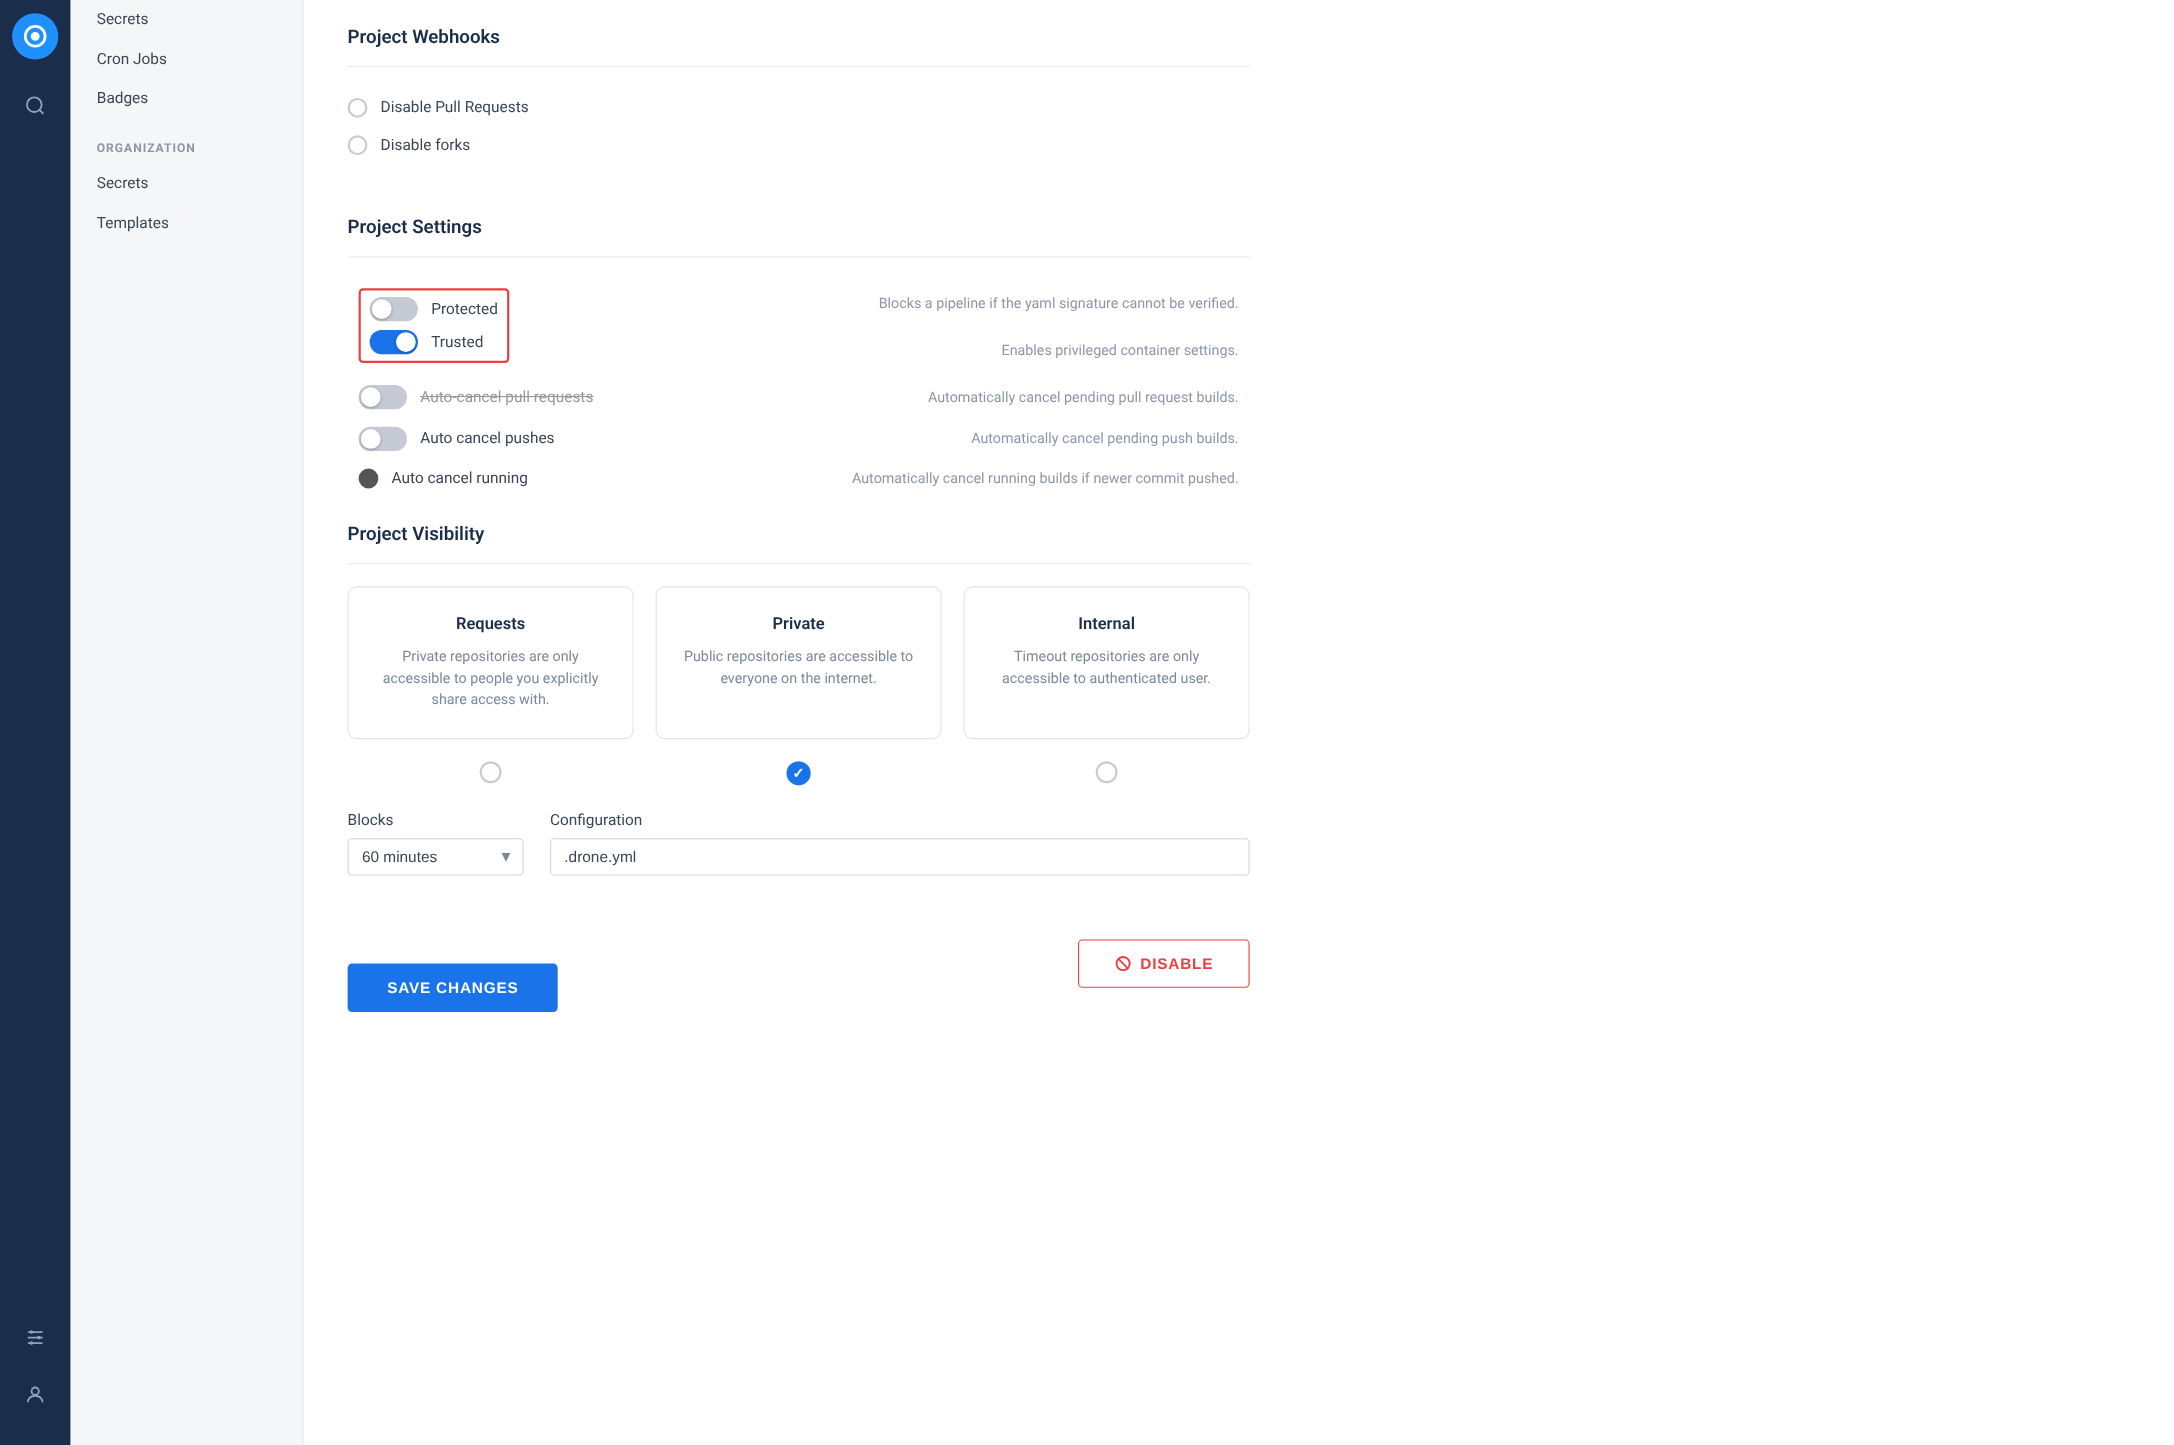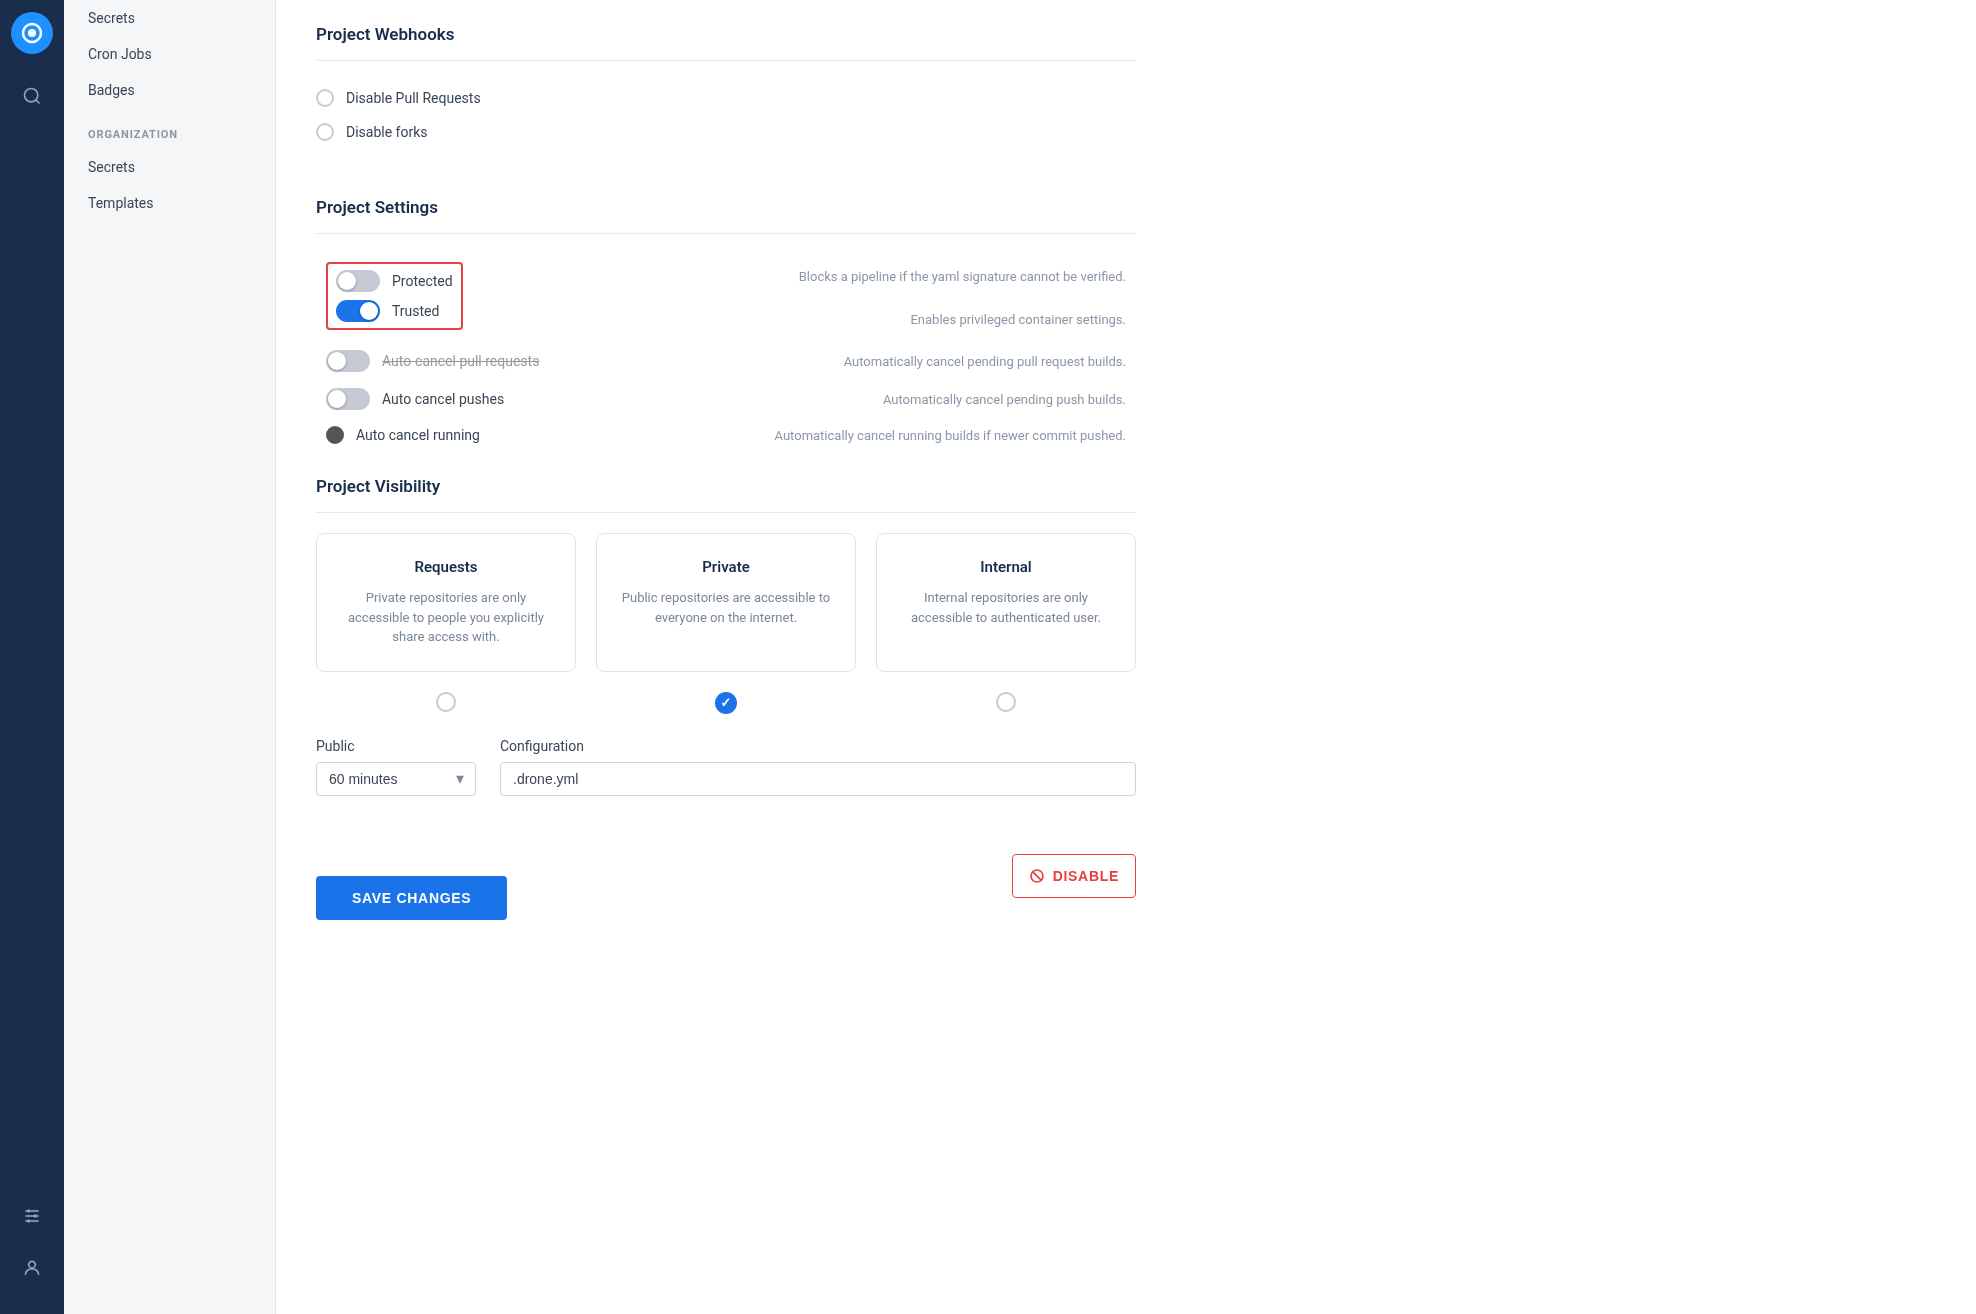--- a/index.html
+++ b/index.html
@@ -313,21 +313,21 @@
       letter-spacing: 0.05em;
       cursor: pointer;
       text-transform: uppercase;
       margin-top: 44px;
     }
     .btn-disable {
       background: #fff;
       color: #e84040;
       border: 1px solid #e84040;
       border-radius: 4px;
-      padding: 13px 16px;
+      padding: 13px 32px;
       font-size: 14px;
       font-weight: 700;
       letter-spacing: 0.05em;
       cursor: pointer;
       text-transform: uppercase;
       display: flex;
       align-items: center;
       gap: 8px;
     }
 
@@ -452,40 +452,40 @@
         <div class="visibility-card">
           <div class="card-title">Requests</div>
           <div class="card-desc">Private repositories are only accessible to people you explicitly share access with.</div>
         </div>
         <div class="visibility-card">
           <div class="card-title">Private</div>
           <div class="card-desc">Public repositories are accessible to everyone on the internet.</div>
         </div>
         <div class="visibility-card">
           <div class="card-title">Internal</div>
-          <div class="card-desc">Internal repositories are only accessible to authenticated user.</div>
+          <div class="card-desc">Timeout repositories are only accessible to authenticated user.</div>
         </div>
       </div>
 
       <div class="visibility-radio-row">
         <div class="visibility-radio-item">
           <div class="radio-empty"></div>
         </div>
         <div class="visibility-radio-item">
           <div class="checkmark-radio"></div>
         </div>
         <div class="visibility-radio-item">
           <div class="radio-empty"></div>
         </div>
       </div>
     </div>
 
     <div class="form-row">
       <div class="form-group">
-        <label class="form-label">Public</label>
+        <label class="form-label">Blocks</label>
         <div class="select-wrapper">
           <select class="form-select">
             <option>30 minutes</option>
             <option selected="">60 minutes</option>
             <option>90 minutes</option>
             <option>120 minutes</option>
           </select>
           <span class="select-arrow">▾</span>
         </div>
       </div>

